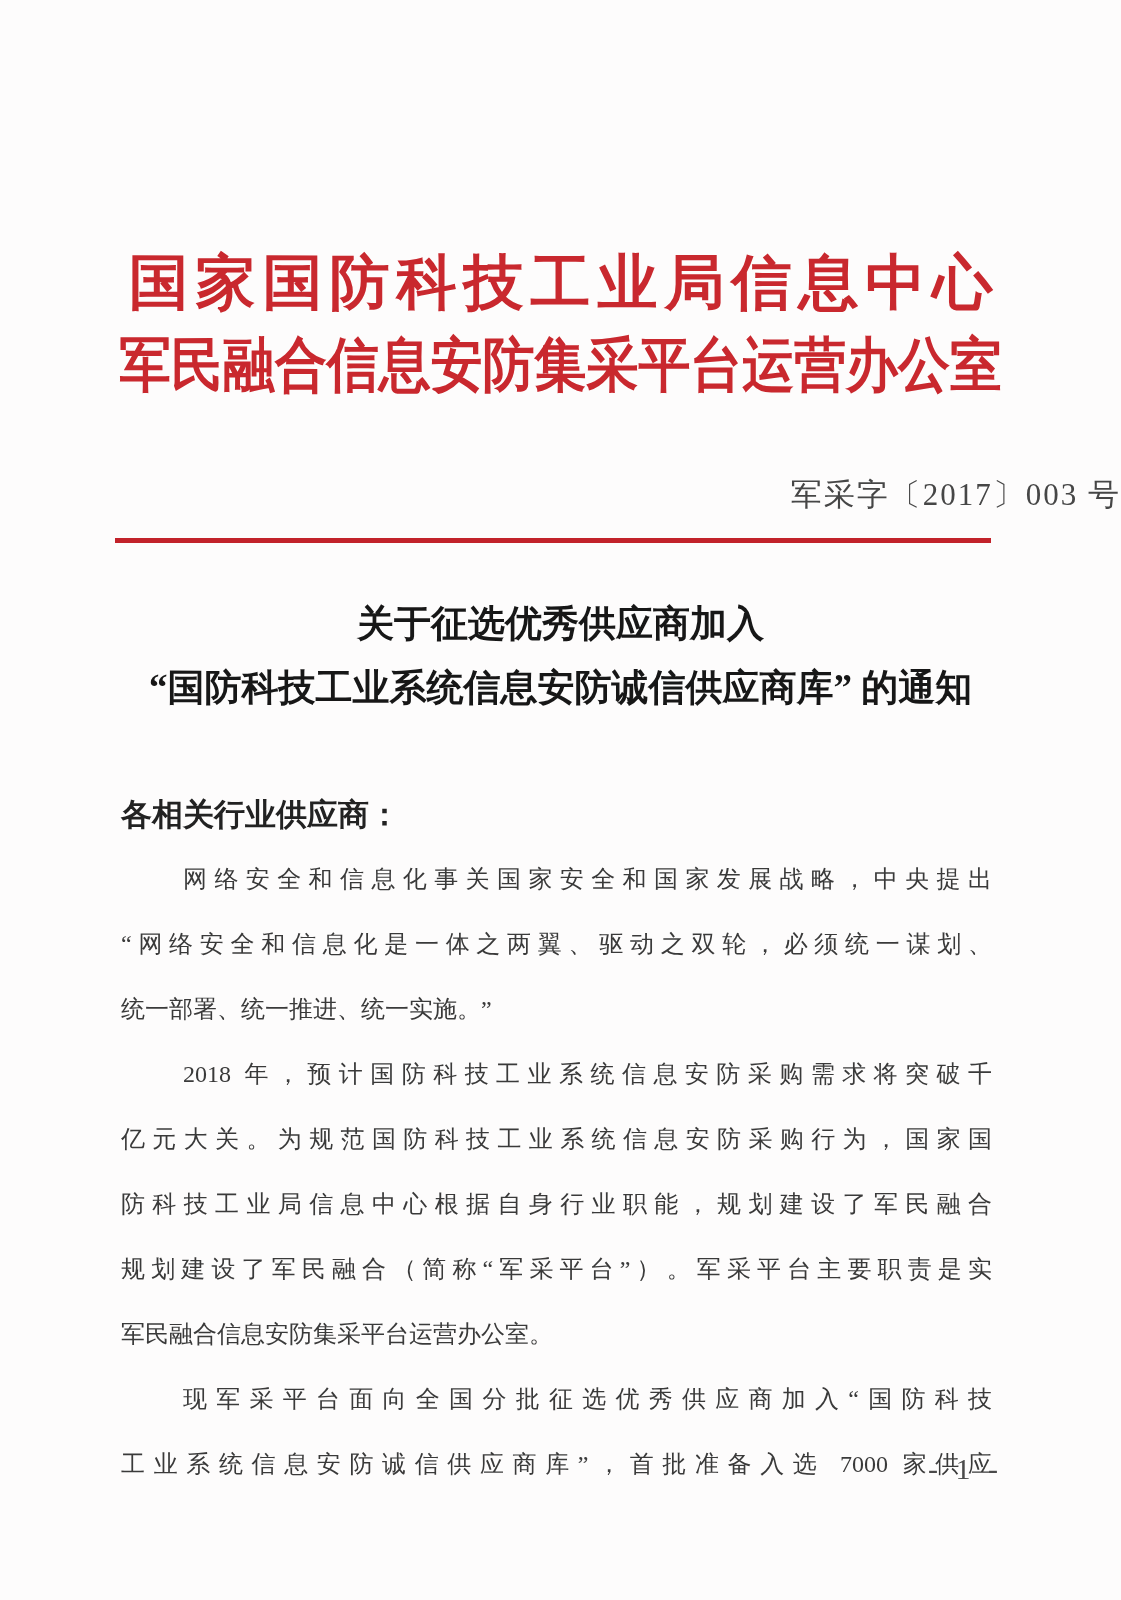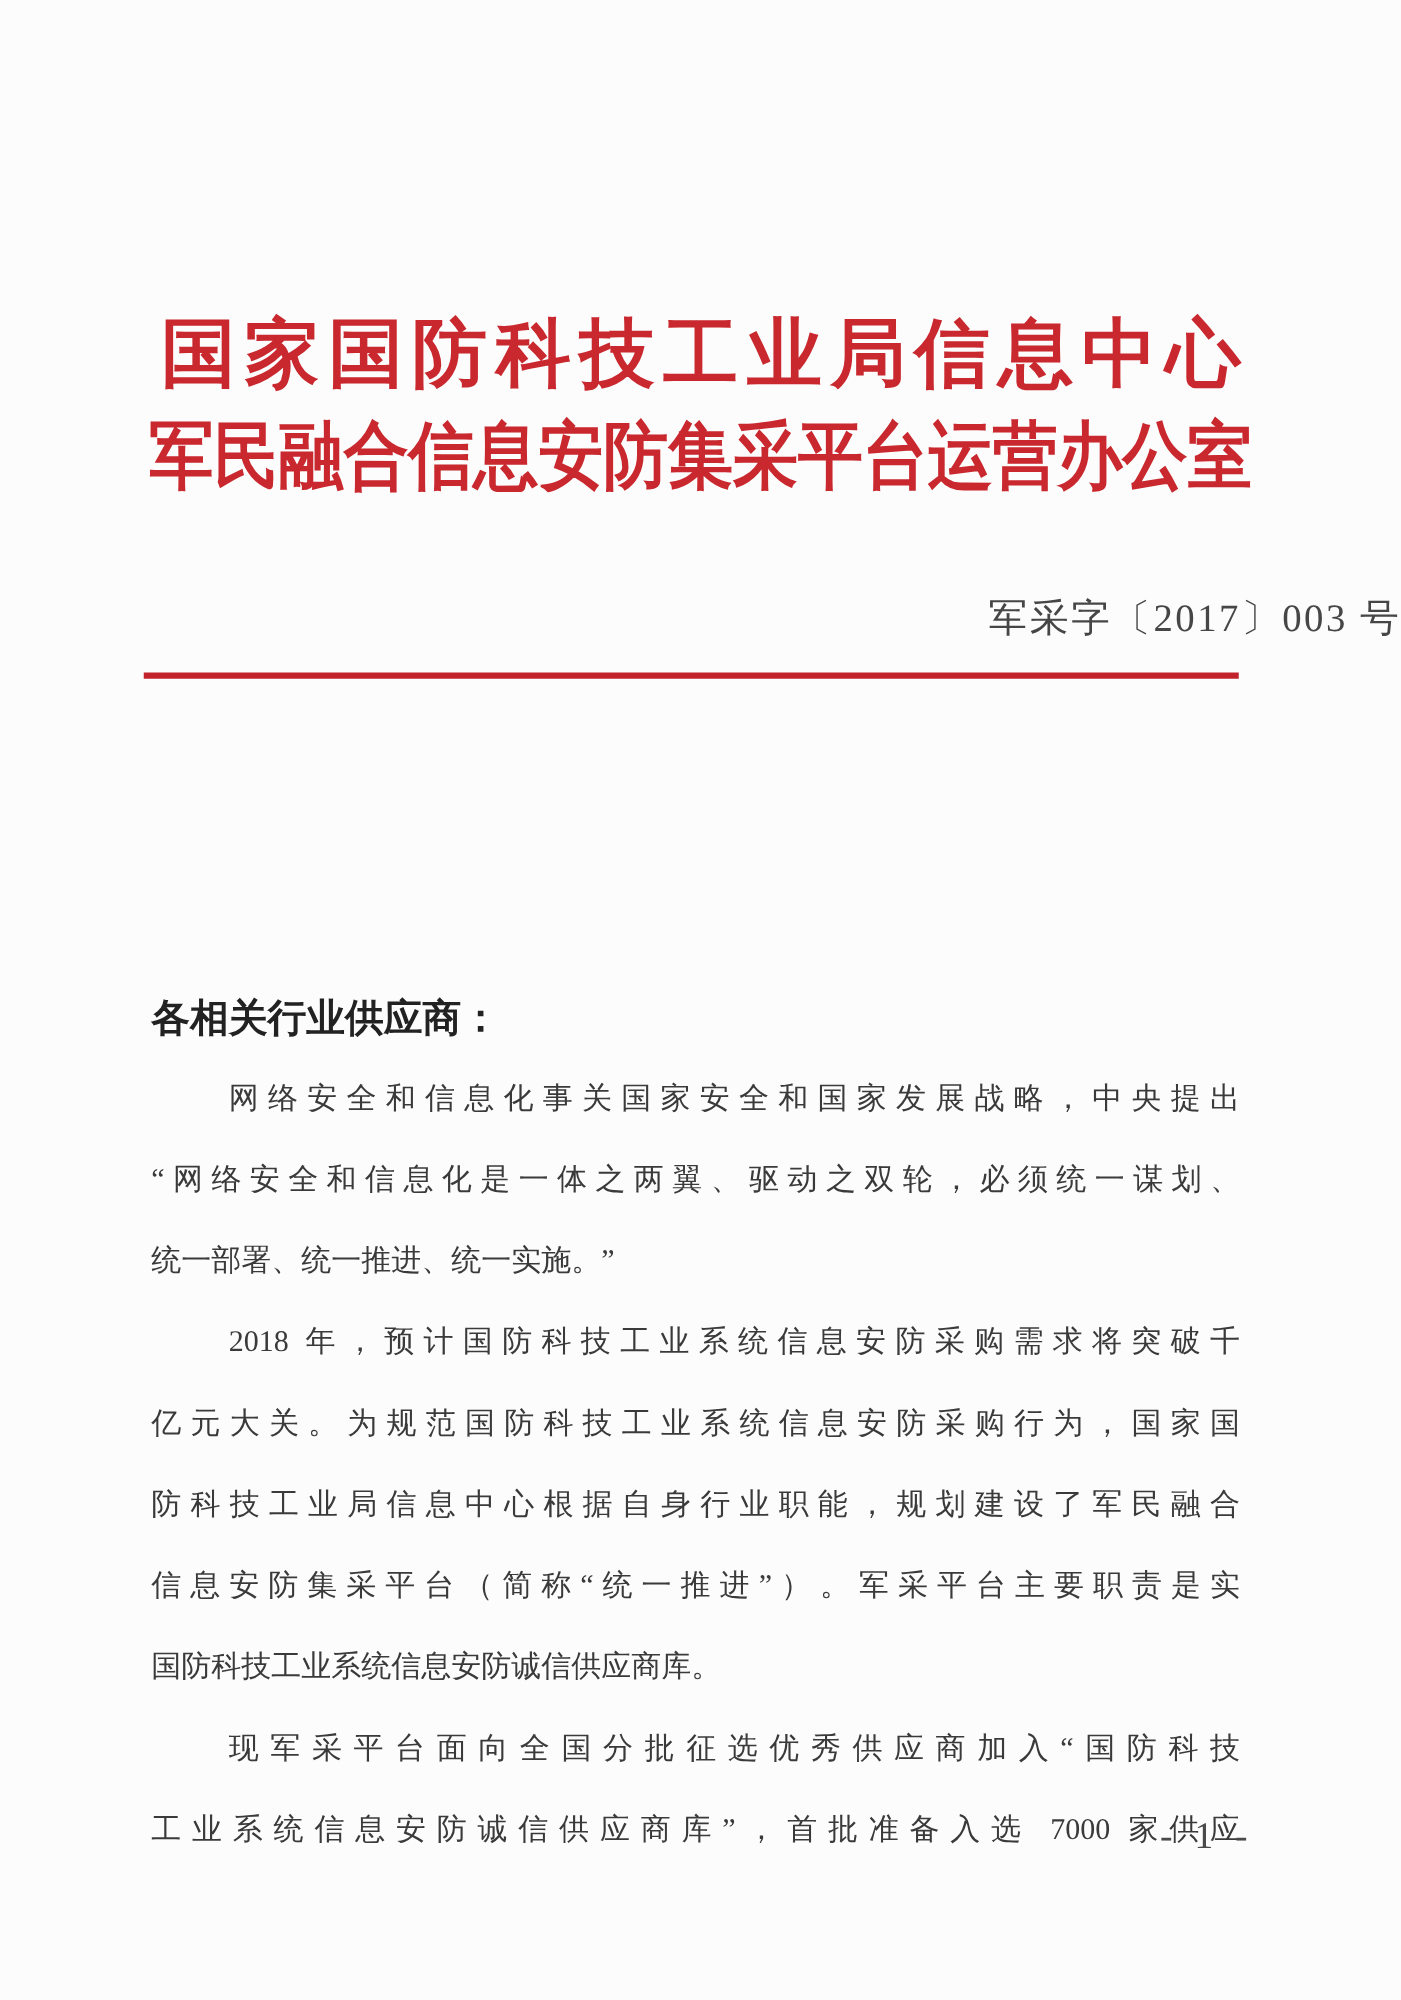--- a/index.html
+++ b/index.html
@@ -121,32 +121,36 @@
 
   <div class="letterhead">
     <div class="line1">国家国防科技工业局信息中心</div>
     <div class="line2">军民融合信息安防集采平台运营办公室</div>
   </div>
 
   <div class="doc-number">军采字〔2017〕003 号</div>
 
   <div class="red-rule"></div>
 
+  <div class="doc-title">
+    <div>关于征选优秀供应商加入</div>
+    <div>“国防科技工业系统信息安防诚信供应商库” 的通知</div>
+  </div>
 
   <div class="body-block">
     <div class="salutation">各相关行业供应商：</div>
     <div>
         <div class="body-line indent fill">网络安全和信息化事关国家安全和国家发展战略，中央提出</div>
         <div class="body-line fill">“网络安全和信息化是一体之两翼、驱动之双轮，必须统一谋划、</div>
         <div class="body-line">统一部署、统一推进、统一实施。”</div>
         <div class="body-line indent fill">2018 年，预计国防科技工业系统信息安防采购需求将突破千</div>
         <div class="body-line fill">亿元大关。为规范国防科技工业系统信息安防采购行为，国家国</div>
         <div class="body-line fill">防科技工业局信息中心根据自身行业职能，规划建设了军民融合</div>
-        <div class="body-line fill">信息安防集采平台（简称“统一推进”）。军采平台主要职责是实</div>
-        <div class="body-line">国防科技工业系统信息安防诚信供应商库。</div>
+        <div class="body-line fill">规划建设了军民融合（简称“军采平台”）。军采平台主要职责是实</div>
+        <div class="body-line">军民融合信息安防集采平台运营办公室。</div>
         <div class="body-line indent fill">现军采平台面向全国分批征选优秀供应商加入“国防科技</div>
         <div class="body-line fill">工业系统信息安防诚信供应商库”，首批准备入选 7000 家供应</div>
       </div>
   </div>
 
   <div class="page-number">- 1 -</div>
 
 </div>
 
 </body></html>

